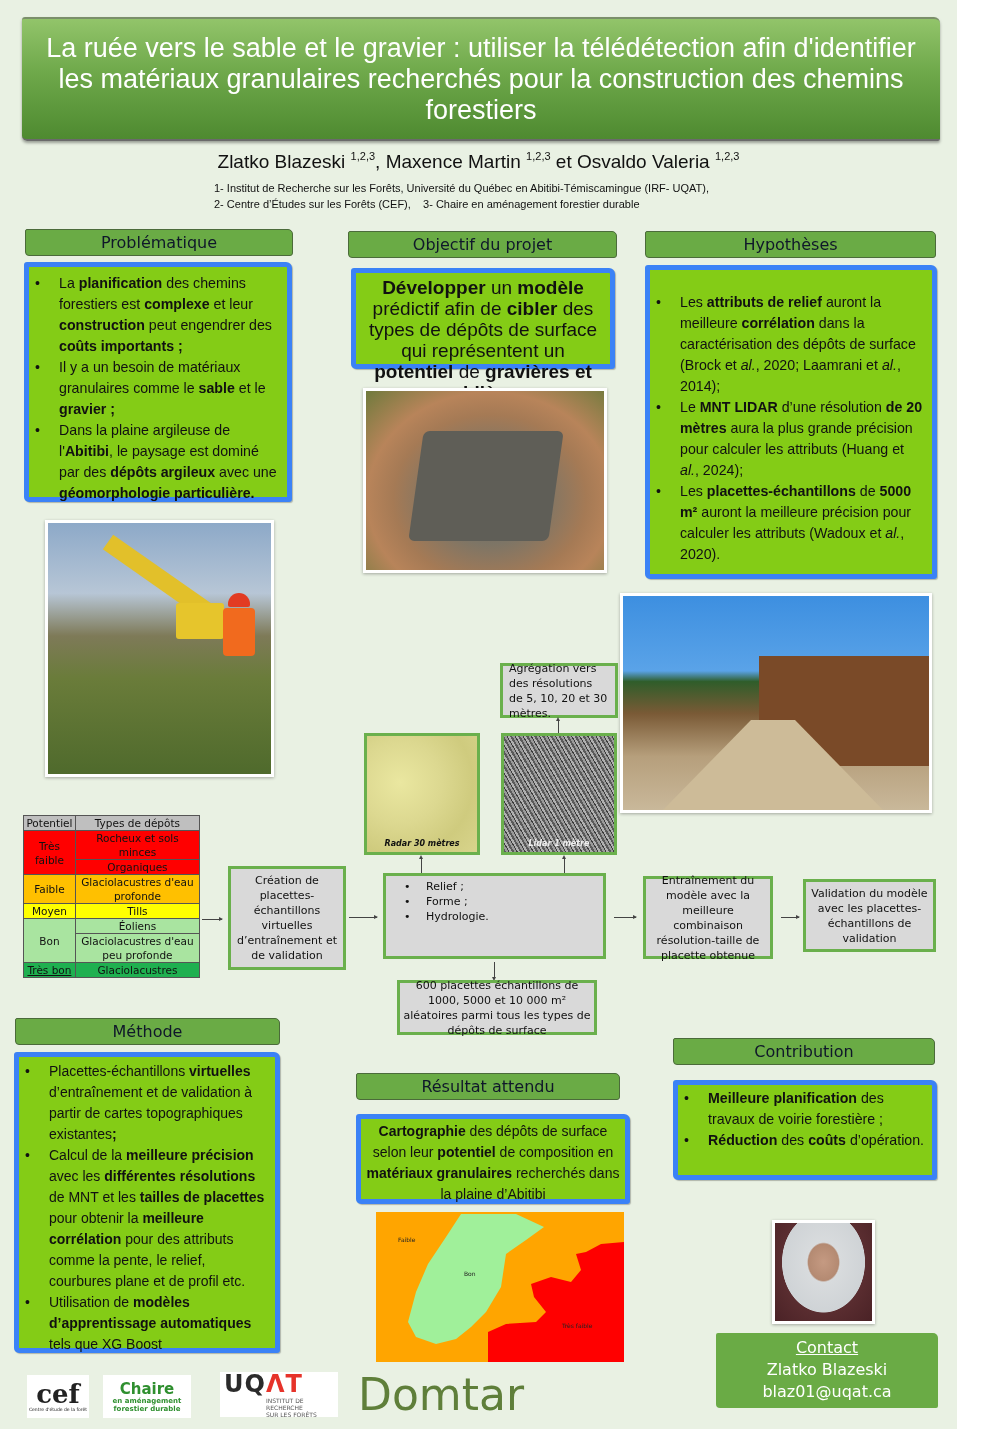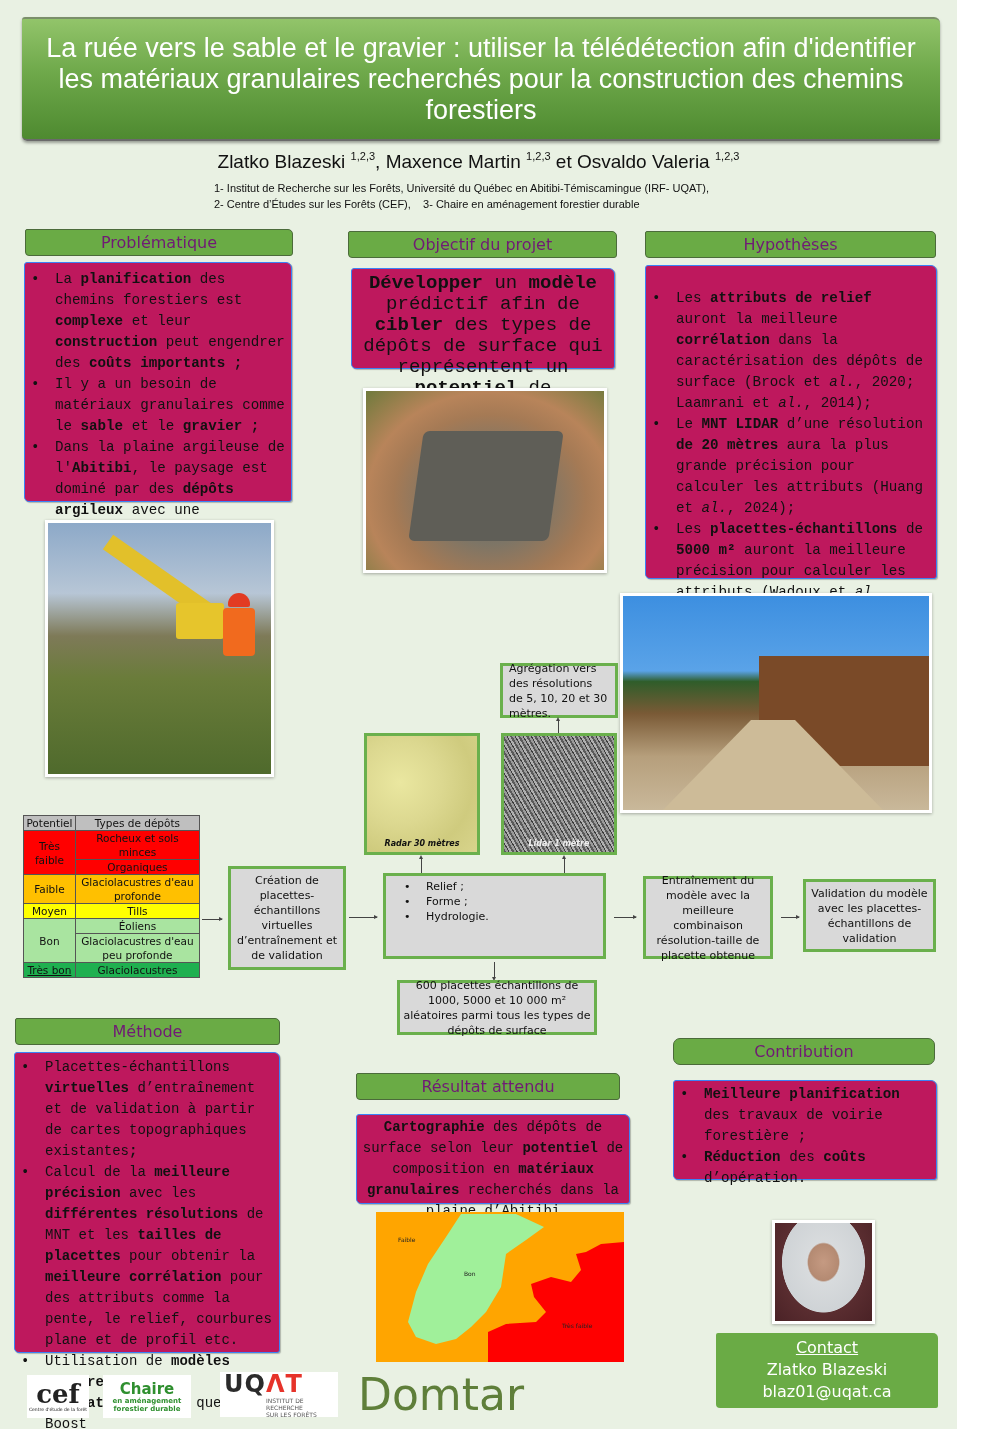--- a/index.html
+++ b/index.html
@@ -15,25 +15,25 @@
     box-shadow: 0 2px 3px rgba(0,0,0,0.35);
     display: flex; align-items: center; justify-content: center; text-align: center;
     border-radius: 3px 6px 2px 5px; }
   #title-banner span { color: #ffffff; font-size: 27px; line-height: 31px; font-family: "Liberation Sans", sans-serif; padding: 0 10px; }
 
   #authors { left: 0; width: 957px; top: 150px; text-align: center; font-size: 19px; color: #111; }
   #authors sup { font-size: 11px; vertical-align: 8px; }
   #affil { left: 214px; top: 180px; font-size: 11px; line-height: 16px; color: #111; font-family: "Liberation Sans Narrow", "Liberation Sans", sans-serif; }
 
   
-  .sec-head { background: #6aab45; color: #701a75; text-align: center; font-size: 16px;
+  .sec-head { background: #6aab45; color: #0f172a; text-align: center; font-size: 16px;
     border: 1px solid #4b6b3a; border-radius: 2px 5px 3px 4px; display: flex; align-items: center; justify-content: center;
     font-family: "DejaVu Sans", sans-serif; font-weight: normal; }
-  .box { background: #be185d; border: 1px solid #3b82f6; border-radius: 3px 6px 3px 5px; box-shadow: 1px 1px 1px rgba(0,0,0,0.25);
-    font-family: Liberation Mono, monospace; }
+  .box { background: #84cc16; border: 5px solid #3b82f6; border-radius: 3px 6px 3px 5px; box-shadow: 1px 1px 1px rgba(0,0,0,0.25);
+    font-family: Liberation Sans, sans-serif; }
   .box b { font-weight: bold; }
   ul.bl { list-style: none; }
   ul.bl li { position: relative; padding-left: 26px; }
   ul.bl li::before { content: "•"; position: absolute; left: 2px; top: 0; }
 
   #prob-head { left: 25px; top: 229px; width: 268px; height: 27px; }
   #prob-box { left: 24px; top: 262px; width: 268px; height: 240px; padding: 6px 6px 0 4px; font-size: 14.2px; line-height: 21px; }
 
   #obj-head { left: 348px; top: 231px; width: 269px; height: 27px; }
   #obj-box { left: 351px; top: 268px; width: 264px; height: 101px; text-align: center; font-size: 19px; line-height: 21px; padding: 4px 6px; }
@@ -91,21 +91,21 @@
   
   #meth-head { left: 15px; top: 1018px; width: 265px; height: 27px; }
   #meth-box { left: 14px; top: 1052px; width: 266px; height: 301px; padding: 4px 4px 0 4px; font-size: 14px; line-height: 21px; }
 
   
   #res-head { left: 356px; top: 1073px; width: 264px; height: 27px; }
   #res-box { left: 356px; top: 1114px; width: 274px; height: 90px; text-align: center; font-size: 14px; line-height: 21px; padding: 2px 4px; }
   #res-map { left: 376px; top: 1212px; width: 248px; height: 150px; }
 
   
-  #contrib-head { left: 673px; top: 1038px; width: 262px; height: 27px; border-radius: 7px; }
+  #contrib-head { left: 673px; top: 1038px; width: 262px; height: 27px; }
   #contrib-box { left: 673px; top: 1080px; width: 264px; height: 100px; font-size: 14.2px; line-height: 21px; padding: 3px 4px; }
 
   #photo-author { left: 772px; top: 1220px; width: 103px; height: 104px;
     background: radial-gradient(ellipse at 50% 40%, #c59a82 0%, #b48a72 22%, #d8dbdd 24%, #cfd3d6 60%, #5a2d30 61%, #4a2226 100%); }
   #contact-box { left: 716px; top: 1333px; width: 222px; height: 75px; background: #6aab45; color: #fff; text-align: center;
     font-family: "DejaVu Sans", sans-serif; font-size: 16px; line-height: 22px; padding-top: 4px; border-radius: 2px 5px 2px 4px; }
   #contact-box u { text-decoration: underline; }
 
   
   .logo { position: absolute; background: #fff; display:flex; flex-direction: column; align-items:center; justify-content:center; font-family: "DejaVu Serif", serif; }

